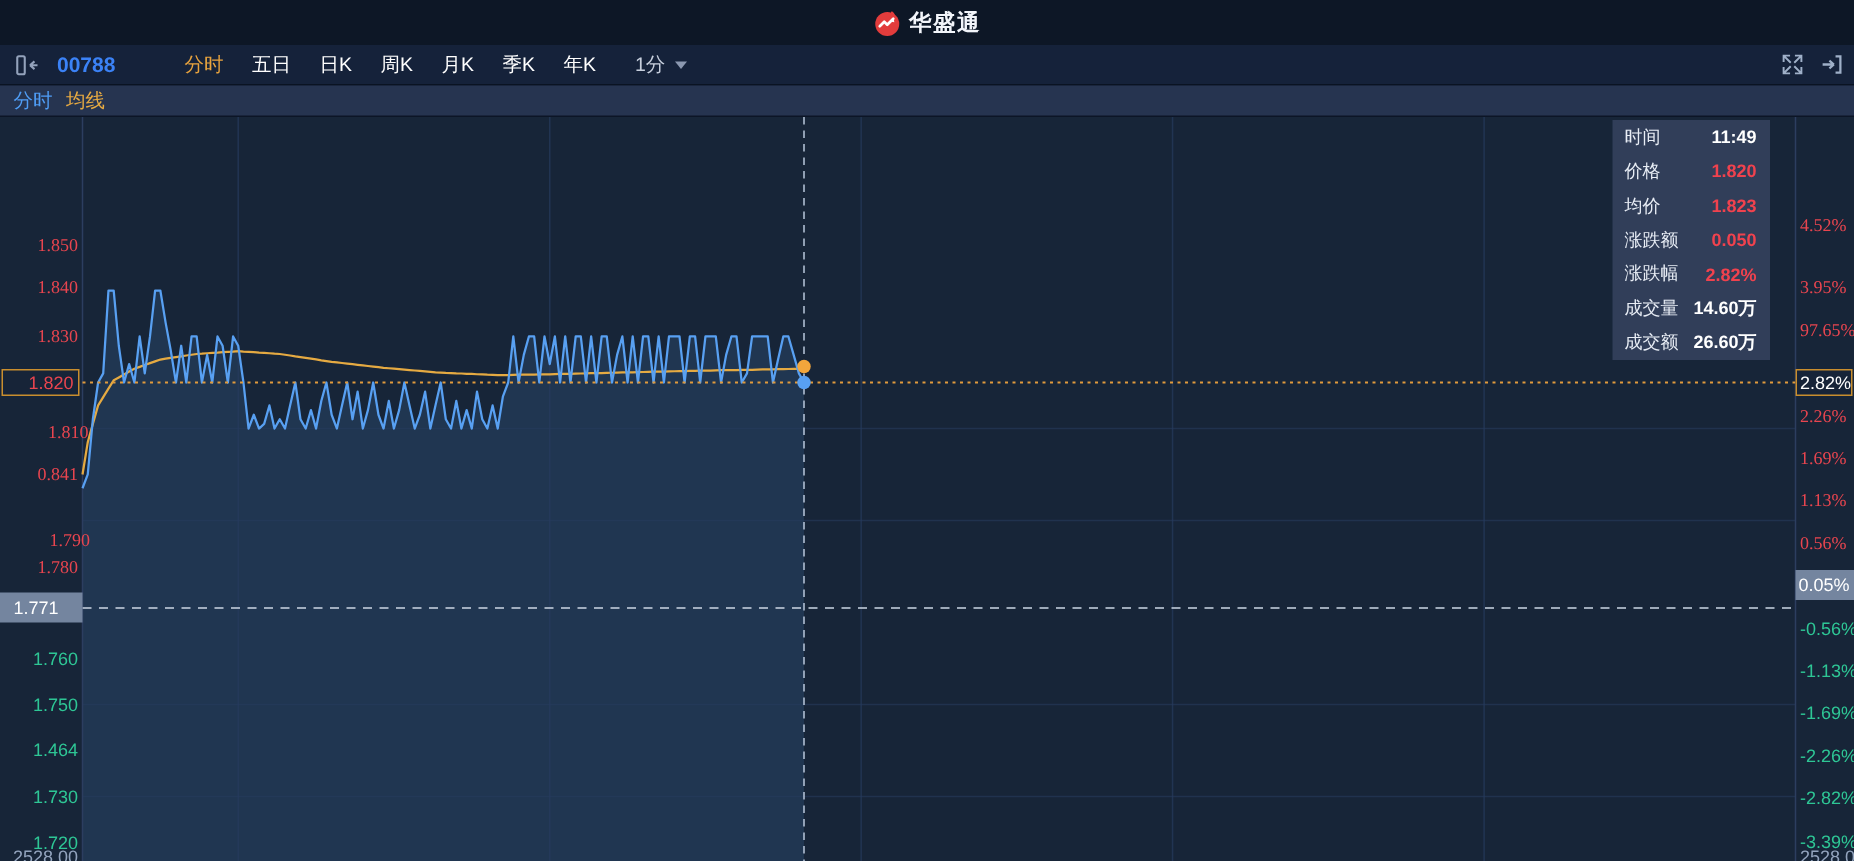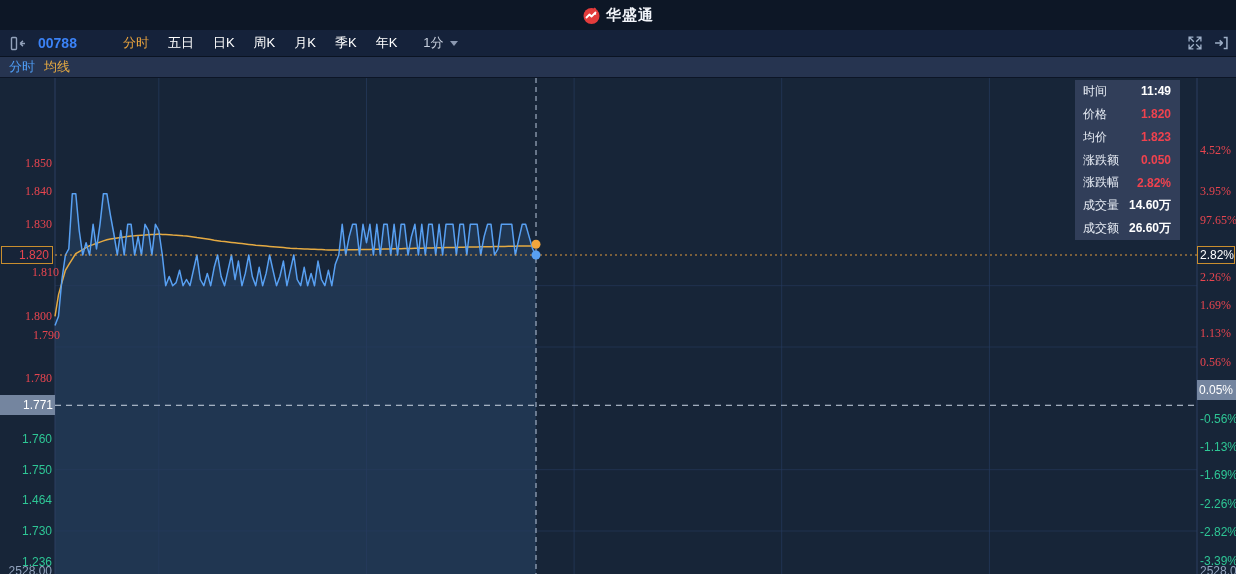--- a/index.html
+++ b/index.html
@@ -134,30 +134,30 @@
       <line x1="55" y1="177.001" x2="1197" y2="177.001" stroke="#e09a3c" stroke-width="1.2" stroke-dasharray="2 3"></line>
       <line x1="536.0" y1="0" x2="536.0" y2="496" stroke="#b9c7db" stroke-width="1" stroke-dasharray="5 4"></line>
       <circle cx="536.0" cy="166.26755" r="4.5" fill="#f2a63c"></circle>
       <circle cx="536.0" cy="177.001" r="4.5" fill="#58a0f2"></circle>
     </svg>
   <div id="axis-labels">
       <div class="axis-label left lbl-red" style="top: 77px;">1.850</div>
       <div class="axis-label left lbl-red" style="top: 105px;">1.840</div>
       <div class="axis-label left lbl-red" style="top: 138.34px;">1.830</div>
       <div class="boxed-label" style="left: 1px; width: 52px; text-align: right; padding-right: 3px; line-height: 16px; top: 168.001px; color: rgb(232, 69, 79);">1.820</div>
-      <div class="axis-label left lbl-red" style="top: 186px; padding-left: 32px;">1.810</div>
-      <div class="axis-label left lbl-red" style="top: 230.35px;">1.800</div>
-      <div class="axis-label left lbl-red" style="top: 249px; padding-left: 33px;">1.790</div>
+      <div class="axis-label left lbl-red" style="top: 202px; padding-left: 32px;">1.810</div>
+      <div class="axis-label left lbl-red" style="top: 230.35px;">0.841</div>
+      <div class="axis-label left lbl-red" style="top: 274px; padding-left: 33px;">1.790</div>
       <div class="axis-label left lbl-red" style="top: 291.69px;">1.780</div>
-      <div class="band-label" style="left: 0px; width: 55px; text-align: right; padding-right: 2px; line-height: 20px; top: 317.269px;">1.771</div>
+      <div class="band-label" style="left: 0px; width: 55px; text-align: right; padding-right: 16px; line-height: 20px; top: 317.269px;">1.771</div>
       <div class="axis-label left lbl-green" style="top: 353.03px;">1.760</div>
       <div class="axis-label left lbl-green" style="top: 383.7px;">1.750</div>
       <div class="axis-label left lbl-green" style="top: 414.37px;">1.464</div>
       <div class="axis-label left lbl-green" style="top: 445.04px;">1.730</div>
-      <div class="axis-label left lbl-green" style="top: 475.71px;">1.236</div>
+      <div class="axis-label left lbl-green" style="top: 475.71px;">1.720</div>
       <div class="axis-label right lbl-red" style="top: 64px;">4.52%</div>
       <div class="axis-label right lbl-red" style="top: 105.4px;">3.95%</div>
       <div class="axis-label right lbl-red" style="top: 133.8px;">97.65%</div>
       <div class="boxed-label" style="left: 1197px; width: 38px; text-align: left; padding-left: 2px; line-height: 16px; top: 168.001px; color: rgb(255, 255, 255);">2.82%</div>
       <div class="axis-label right lbl-red" style="top: 190.6px;">2.26%</div>
       <div class="axis-label right lbl-red" style="top: 219px;">1.69%</div>
       <div class="axis-label right lbl-red" style="top: 247.4px;">1.13%</div>
       <div class="axis-label right lbl-red" style="top: 275.8px;">0.56%</div>
       <div class="band-label" style="left: 1197px; width: 39px; padding-left: 2px; line-height: 20px; top: 302.2px;">0.05%</div>
       <div class="axis-label right lbl-green" style="top: 332.6px;">-0.56%</div>

